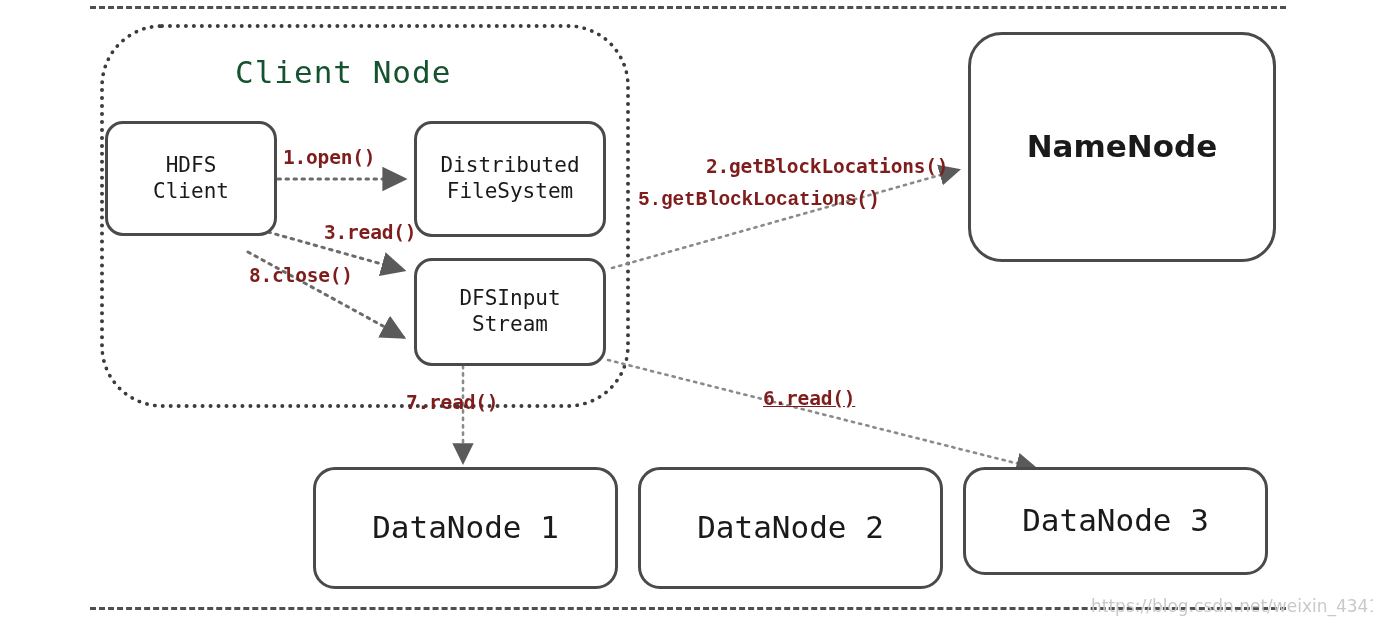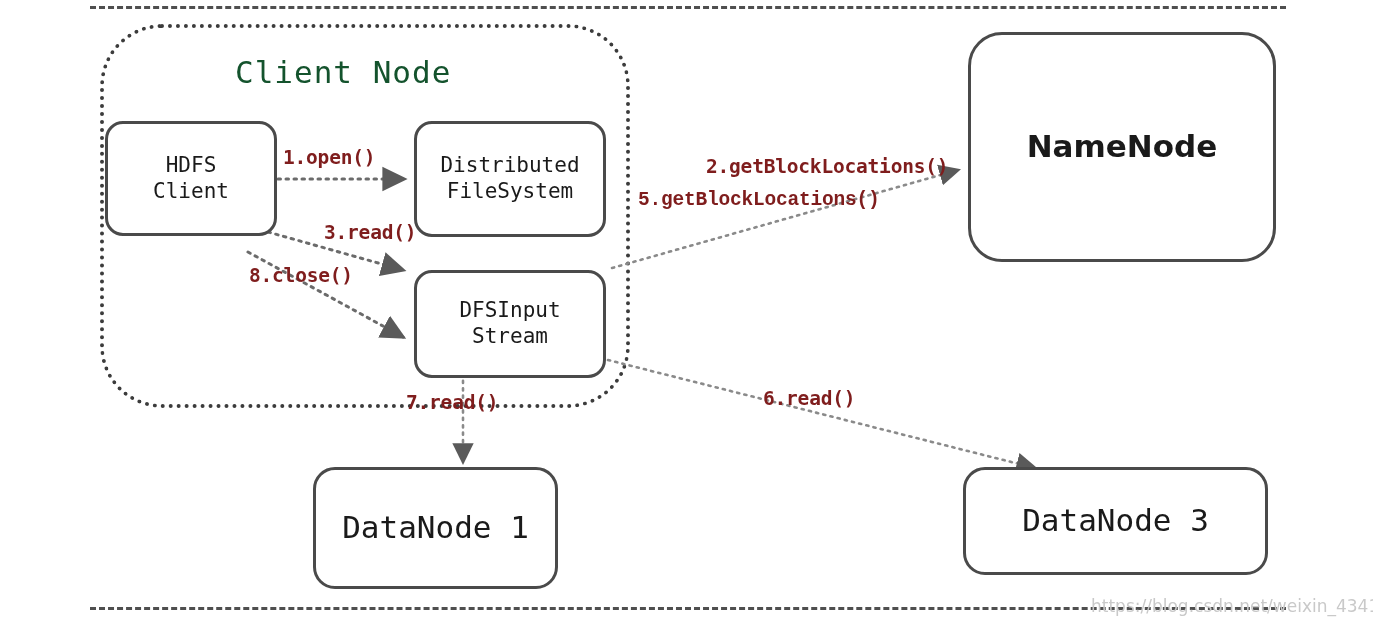--- a/index.html
+++ b/index.html
@@ -123,39 +123,40 @@
   </svg>
 
   <div class="group-title" style="left:235px; top:54px;">Client Node</div>
 
   <div class="node-box" style="left:105px; top:121px; width:172px; height:115px; font-size:21px;">HDFS
 Client</div>
 
   <div class="node-box" style="left:414px; top:121px; width:192px; height:116px; font-size:21px;">Distributed
 FileSystem</div>
 
-  <div class="node-box" style="left:414px; top:270px; width:192px; height:108px; font-size:21px;">DFSInput
+  <div class="node-box" style="left:414px; top:258px; width:192px; height:108px; font-size:21px;">DFSInput
 Stream</div>
 
   <div class="node-box sans" style="left:968px; top:32px; width:308px; height:230px; font-size:31px; border-radius:34px;">NameNode</div>
 
-  <div class="node-box sans" style="left:313px; top:467px; width:245px; height:122px; font-size:31px; border-radius:22px; font-family:'DejaVu Sans Mono','Liberation Mono',monospace; font-weight:normal;">DataNode 1</div>
+  <div class="node-box sans" style="left:313px; top:467px; width:305px; height:122px; font-size:31px; border-radius:22px; font-family:'DejaVu Sans Mono','Liberation Mono',monospace; font-weight:normal;">DataNode 1</div>
 
+  <div class="node-box sans" style="left:638px; top:467px; width:305px; height:122px; font-size:31px; border-radius:22px; font-family:'DejaVu Sans Mono','Liberation Mono',monospace; font-weight:normal;">DataNode 2</div>
 
   <div class="node-box sans" style="left:963px; top:467px; width:305px; height:108px; font-size:31px; border-radius:22px; font-family:'DejaVu Sans Mono','Liberation Mono',monospace; font-weight:normal;">DataNode 3</div>
 
   <div class="edge-label" style="left:283px; top:146px;">1.open()</div>
 
   <div class="edge-label" style="left:666px; top:155px;margin-left:40px;">2.getBlockLocations()</div>
 
   <div class="edge-label" style="left:638px; top:189px;font-family:Liberation Mono, monospace;">5.getBlockLocations()</div>
 
   <div class="edge-label" style="left:283px; top:221px;margin-left:41px;">3.read()</div>
 
   <div class="edge-label" style="left:249px; top:264px;">8.close()</div>
 
   <div class="edge-label" style="left:406px; top:391px;">7.read()</div>
 
-  <div class="edge-label" style="left:763px; top:387px;">6.read()</div>
+  <div class="edge-label" style="left:763px; top:387px;text-decoration:underline;">6.read()</div>
 
   <div class="watermark" style="left:1091px; top:596px;">https://blog.csdn.net/weixin_43418390</div>
 
 </div>
 
 </body></html>

